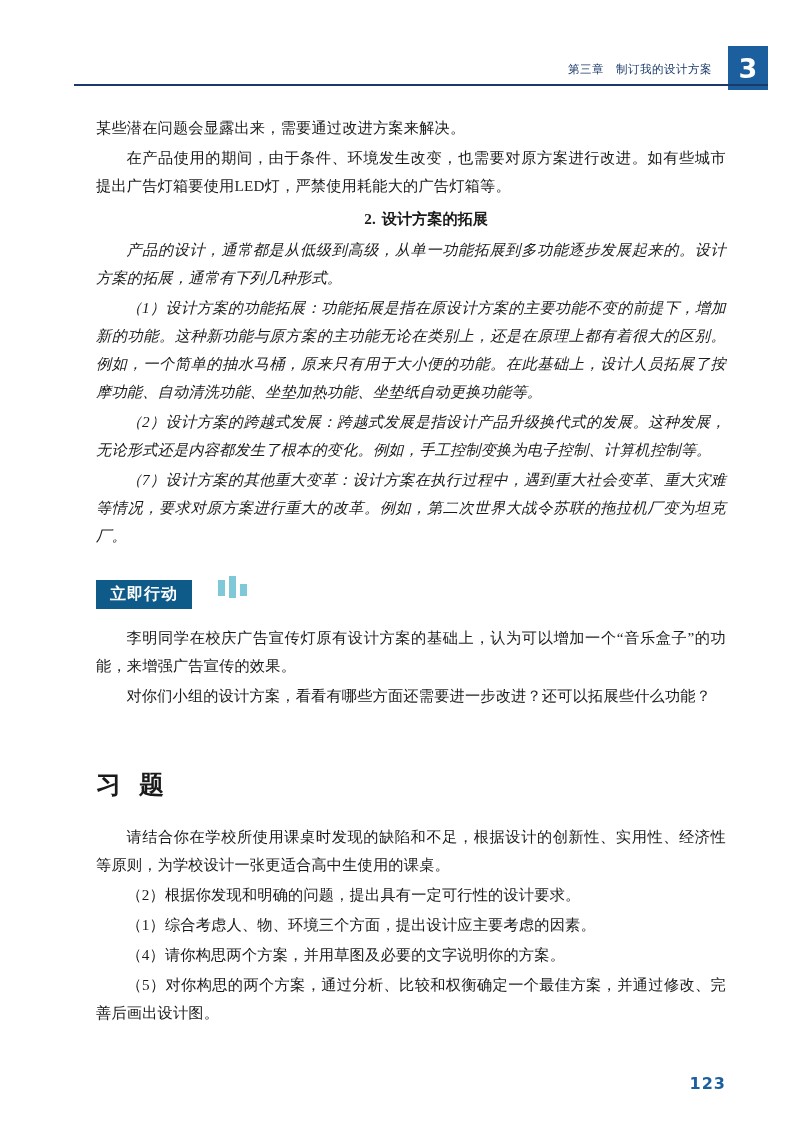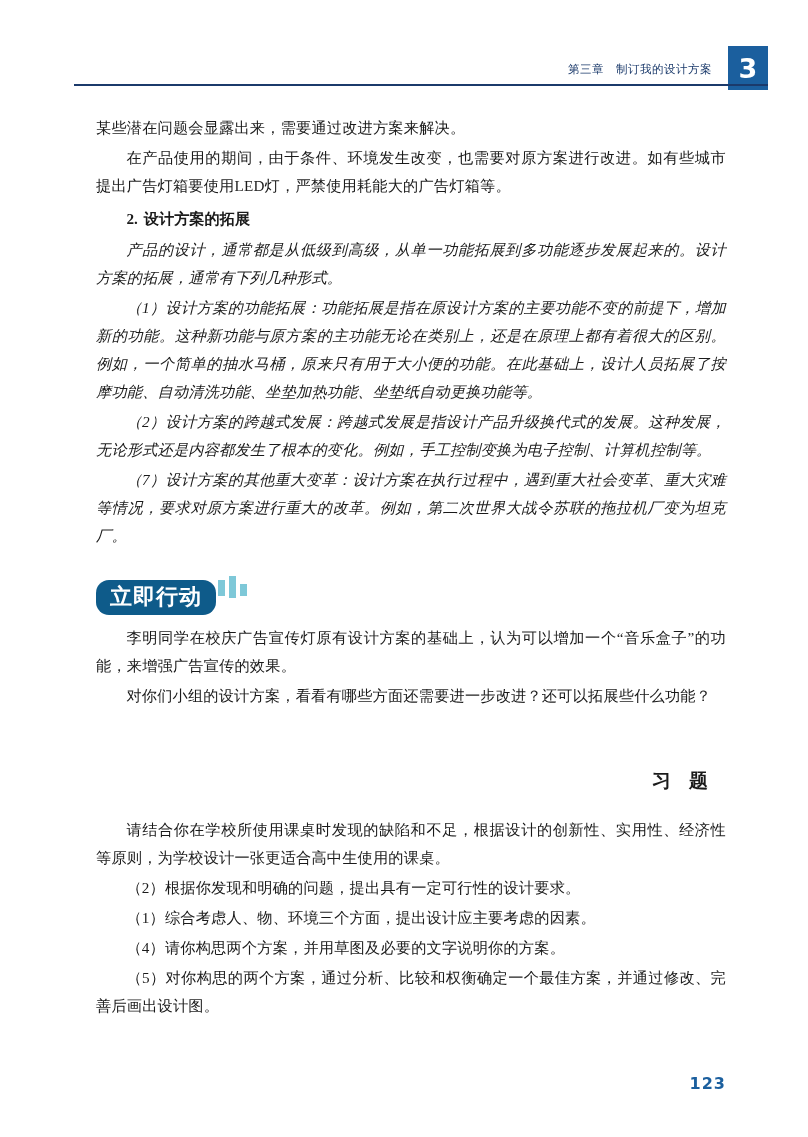--- a/index.html
+++ b/index.html
@@ -84,20 +84,21 @@
   }
   p.noindent {
     text-indent: 0;
   }
   .sub-heading {
     text-indent: 2em;
     font-weight: bold;
     font-size: 15.2px;
     line-height: 30px;
     margin: 4px 0 2px 0;
+    text-align: center;
   }
   .sub-heading .num {
     margin-right: 6px;
   }
   .italic-block p {
     font-style: italic;
   }
 
   
   .action-badge-wrap {
@@ -107,46 +108,45 @@
     height: 34px;
   }
   .action-badge {
     position: absolute;
     left: 0;
     top: 0;
     background: #0e5b8a;
     color: #ffffff;
     font-family: "DejaVu Sans", "Liberation Sans", sans-serif;
     font-weight: bold;
-    font-size: 22px;
+    font-size: 16px;
     letter-spacing: 1px;
     padding: 5px 14px 6px 14px;
     line-height: 1.1;
-    border-radius: 13px;
   }
   .badge-deco {
     position: absolute;
     left: 122px;
     top: -2px;
     width: 40px;
     height: 30px;
   }
   .badge-deco i {
     position: absolute;
     background: #7ec8d8;
     display: block;
   }
   .badge-deco i.b1 { left: 0px;  top: 2px;  width: 7px;  height: 16px; }
   .badge-deco i.b2 { left: 11px; top: -2px; width: 7px;  height: 22px; }
   .badge-deco i.b3 { left: 22px; top: 6px;  width: 7px;  height: 12px; }
 
   
   .exercise-title {
-    text-align: right;
-    font-size: 19px;
+    text-align: left;
+    font-size: 25px;
     font-weight: bold;
     letter-spacing: 18px;
     margin: 58px 0 22px 0;
     font-family: "Liberation Serif", "DejaVu Serif", serif;
   }
 
   
   .page-number {
     position: absolute;
     right: 82px;

